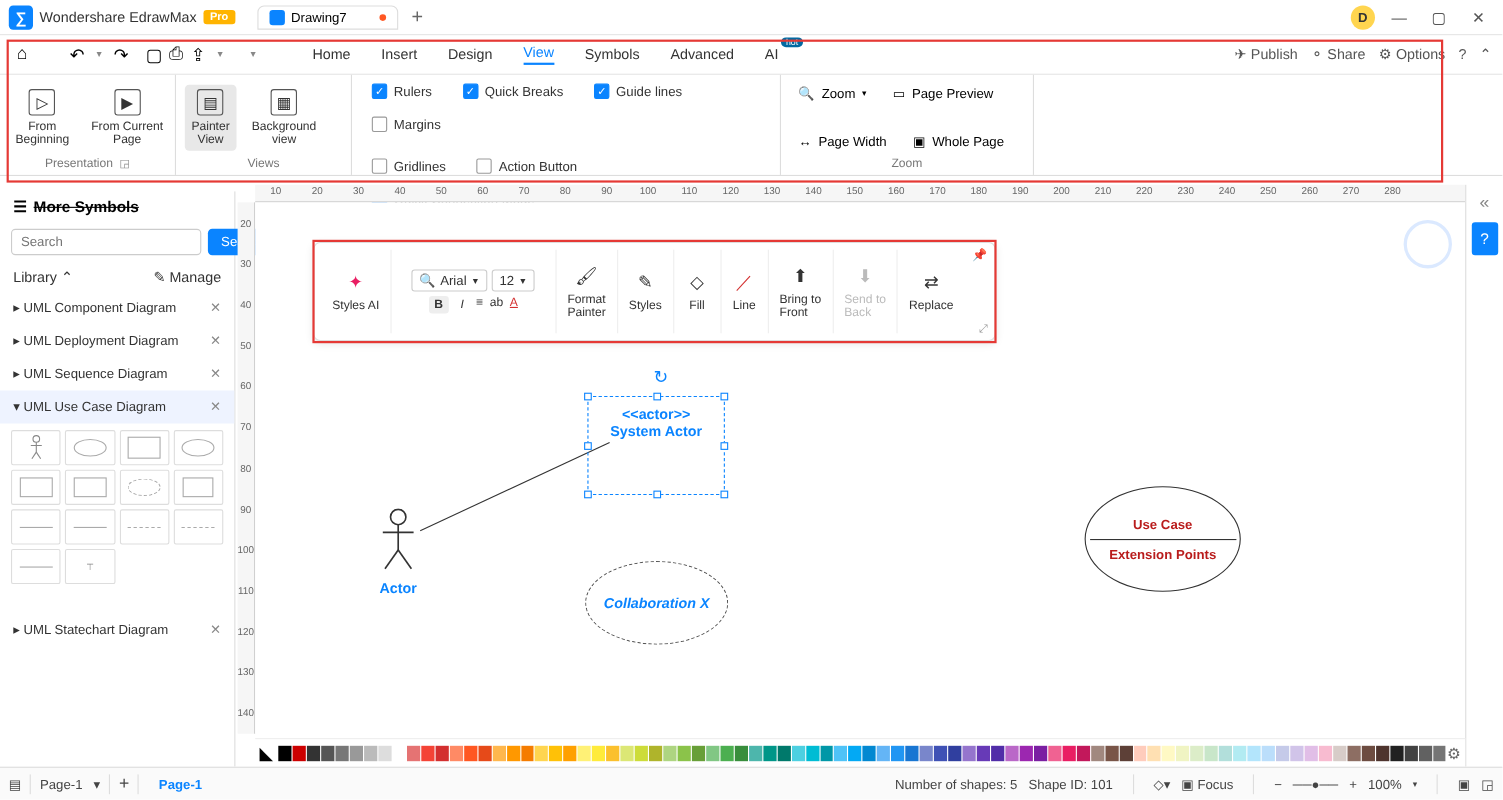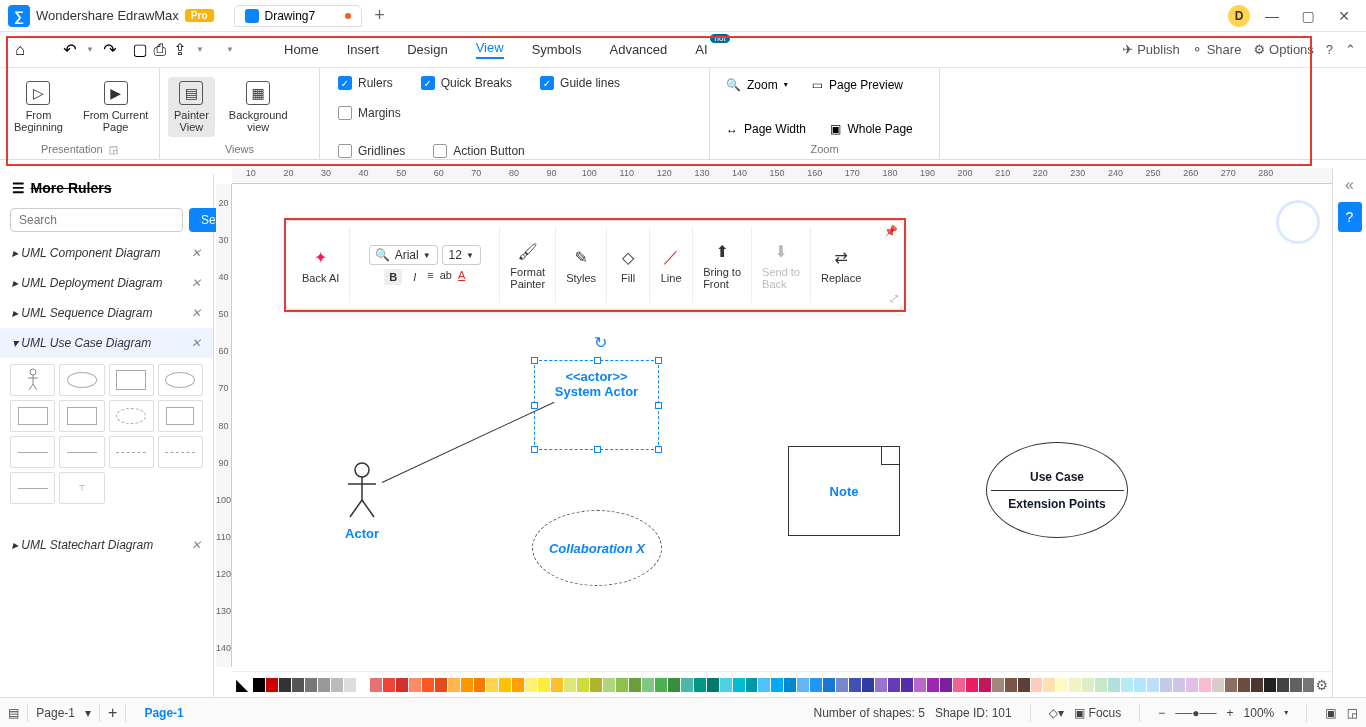--- a/index.html
+++ b/index.html
@@ -44,21 +44,21 @@
 .zoombtn { display: flex; align-items: center; gap: 6px; font-size: 12px; padding: 4px 8px; }
 .dlg-launch { font-size: 10px; color: #888; }
 
 
 .sidebar { position: absolute; left: 0; top: 174px; width: 214px; bottom: 30px; background: #fff; border-right: 1px solid #ddd; }
 .more-symbols { display: flex; align-items: center; font-weight: bold; font-size: 14px; padding: 6px 12px; }
 .search-row { display: flex; gap: 6px; padding: 6px 10px; }
 .search-row input { flex: 1; border: 1px solid #ccc; border-radius: 4px; padding: 4px 8px; font-size: 12px; }
 .search-btn { background: #0a84ff; color: #fff; border: none; border-radius: 4px; padding: 4px 12px; font-size: 12px; }
 .lib-header { display: flex; justify-content: space-between; padding: 6px 12px; font-size: 13px; color: #333; }
-.lib-item { display: flex; align-items: flex-start; justify-content: space-between; padding: 8px 12px; font-size: 12px; color: #333; cursor: pointer; font-style: italic; }
+.lib-item { display: flex; align-items: flex-start; justify-content: space-between; padding: 8px 12px; font-size: 12px; color: #333; cursor: pointer; }
 .lib-item.active { background: #eef3ff; }
 .lib-item .close-x { color: #888; }
 .shapes-grid { display: grid; grid-template-columns: repeat(4, 1fr); gap: 4px; padding: 6px 10px; }
 .shape-th { height: 32px; border: 1px solid #ddd; border-radius: 2px; display: flex; align-items: center; justify-content: center; font-size: 8px; color: #888; }
 
 
 .ruler-h { position: absolute; left: 232px; right: 34px; top: 168px; height: 16px; background: #f6f6f6; border-bottom: 1px solid #ccc; font-size: 9px; color: #666; display: flex; }
 .ruler-h span { width: 37.6px; text-align: center; }
 .ruler-v { position: absolute; left: 216px; top: 184px; width: 16px; bottom: 60px; background: #f6f6f6; border-right: 1px solid #ccc; font-size: 9px; color: #666; display: flex; flex-direction: column; }
 .ruler-v span { height: 37.6px; display: flex; align-items: center; justify-content: center; }
@@ -76,21 +76,21 @@
 .ft-expand { position: absolute; right: 6px; bottom: 4px; font-size: 10px; color: #999; }
 
 
 .sel-box { position: absolute; border: 1px dashed #0a84ff; }
 .sel-handle { position: absolute; width: 7px; height: 7px; background: #fff; border: 1px solid #0a84ff; }
 .actor-stick { position: absolute; }
 .actor-label { color: #0a84ff; font-size: 13px; font-weight: 600; text-align: center; }
 .collab { position: absolute; border: 1.5px dashed #555; border-radius: 50%; display: flex; align-items: center; justify-content: center; color: #0a84ff; font-weight: 600; font-size: 13px; font-style: italic; }
 .note-shape { position: absolute; border: 1px solid #333; display: flex; align-items: center; justify-content: center; color: #0a84ff; font-weight: 600; font-size: 13px; }
 .note-corner { position: absolute; right: 0; top: 0; width: 18px; height: 18px; border-left: 1px solid #333; border-bottom: 1px solid #333; }
-.usecase { position: absolute; border: 1.5px solid #333; border-radius: 50%; display: flex; flex-direction: column; align-items: center; justify-content: center; color: #0f172a; font-weight: 600; font-size: 12px; }
+.usecase { position: absolute; border: 1.5px solid #333; border-radius: 50%; display: flex; flex-direction: column; align-items: center; justify-content: center; color: #b91c1c; font-weight: 600; font-size: 12px; }
 .usecase hr { width: 95%; border: none; border-top: 1px solid #333; margin: 6px 0; }
 .connector { position: absolute; background: #333; height: 1px; transform-origin: left center; }
 
 
 .colorbar { position: absolute; left: 232px; right: 34px; bottom: 30px; height: 26px; display: flex; align-items: center; gap: 1px; padding: 0 4px; background: #fff; border-top: 1px solid #eee; }
 .colorbar .sw { width: 12px; height: 14px; }
 .colorbar .gear { margin-left: auto; font-size: 14px; color: #666; }
 
 
 .statusbar { position: absolute; left: 0; right: 0; bottom: 0; height: 30px; border-top: 1px solid #ddd; display: flex; align-items: center; font-size: 12px; color: #444; padding: 0 8px; background: #fafafa; }
@@ -260,24 +260,28 @@
           <span>Whole Page</span>
         </div>
     </div>
     <div class="ribbon-group-label">
         <span>Zoom</span>
       </div>
   </div>
 </div>
 
 <div class="sidebar">
-  <div class="more-symbols">☰ <span style="margin-left:6px;text-decoration:line-through">More Rulers</span></div>
+  <div class="more-symbols">☰ <span style="margin-left:6px;text-decoration:line-through">More Symbols</span></div>
   <div class="search-row">
     <input placeholder="Search" style="">
     <button class="search-btn">Search</button>
+  </div>
+  <div class="lib-header">
+    <span><span>Library</span> ⌃</span>
+    <span>✎ <span>Manage</span></span>
   </div>
   <div class="lib-item">
       <span>▸ <span>UML Component Diagram</span></span>
       <span class="close-x">✕</span>
     </div>
   <div class="lib-item">
       <span>▸ <span>UML Deployment Diagram</span></span>
       <span class="close-x">✕</span>
     </div>
   <div class="lib-item">
@@ -414,44 +418,40 @@
         <line x1="20" y1="38" x2="8" y2="55" stroke="#333" stroke-width="1.5"></line>
         <line x1="20" y1="38" x2="32" y2="55" stroke="#333" stroke-width="1.5"></line>
       </svg>
     <div class="actor-label">Actor</div>
   </div>
 
   <div class="collab" style="left:300px; top:326px; width:130px; height:76px;">
       <span>Collaboration X</span>
     </div>
 
-  <div class="note-shape" style="left:556px; top:262px; width:112px; height:90px;">
-    <div class="note-corner"></div>
-    <span>Note</span>
-  </div>
 
   <div class="usecase" style="left:754px; top:258px; width:142px; height:96px;">
     <span>Use Case</span>
       <hr>
       <span>Extension Points</span>
   </div>
 </div>
 
 <div class="right-panel">
   <div style="color:#888">«</div>
   <div class="help-btn">?</div>
 </div>
 <div class="progress-ring"></div>
 
 <div class="float-toolbar">
   <span class="ft-pin">📌</span>
   <span class="ft-expand">⤢</span>
   <div class="ft-group">
       <div class="ft-icon" style="color:#e91e63">✦</div>
-      <span>Back AI</span>
+      <span>Styles AI</span>
     </div>
   <div class="ft-group" style="min-width:150px">
     <div style="display:flex;gap:4px">
       <div class="font-sel">🔍 <span>Arial</span> <span style="font-size:8px">▼</span></div>
       <div class="font-sel">
           <span>12</span> 
           <span style="font-size:8px">▼</span>
         </div>
     </div>
     <div class="ft-row">

